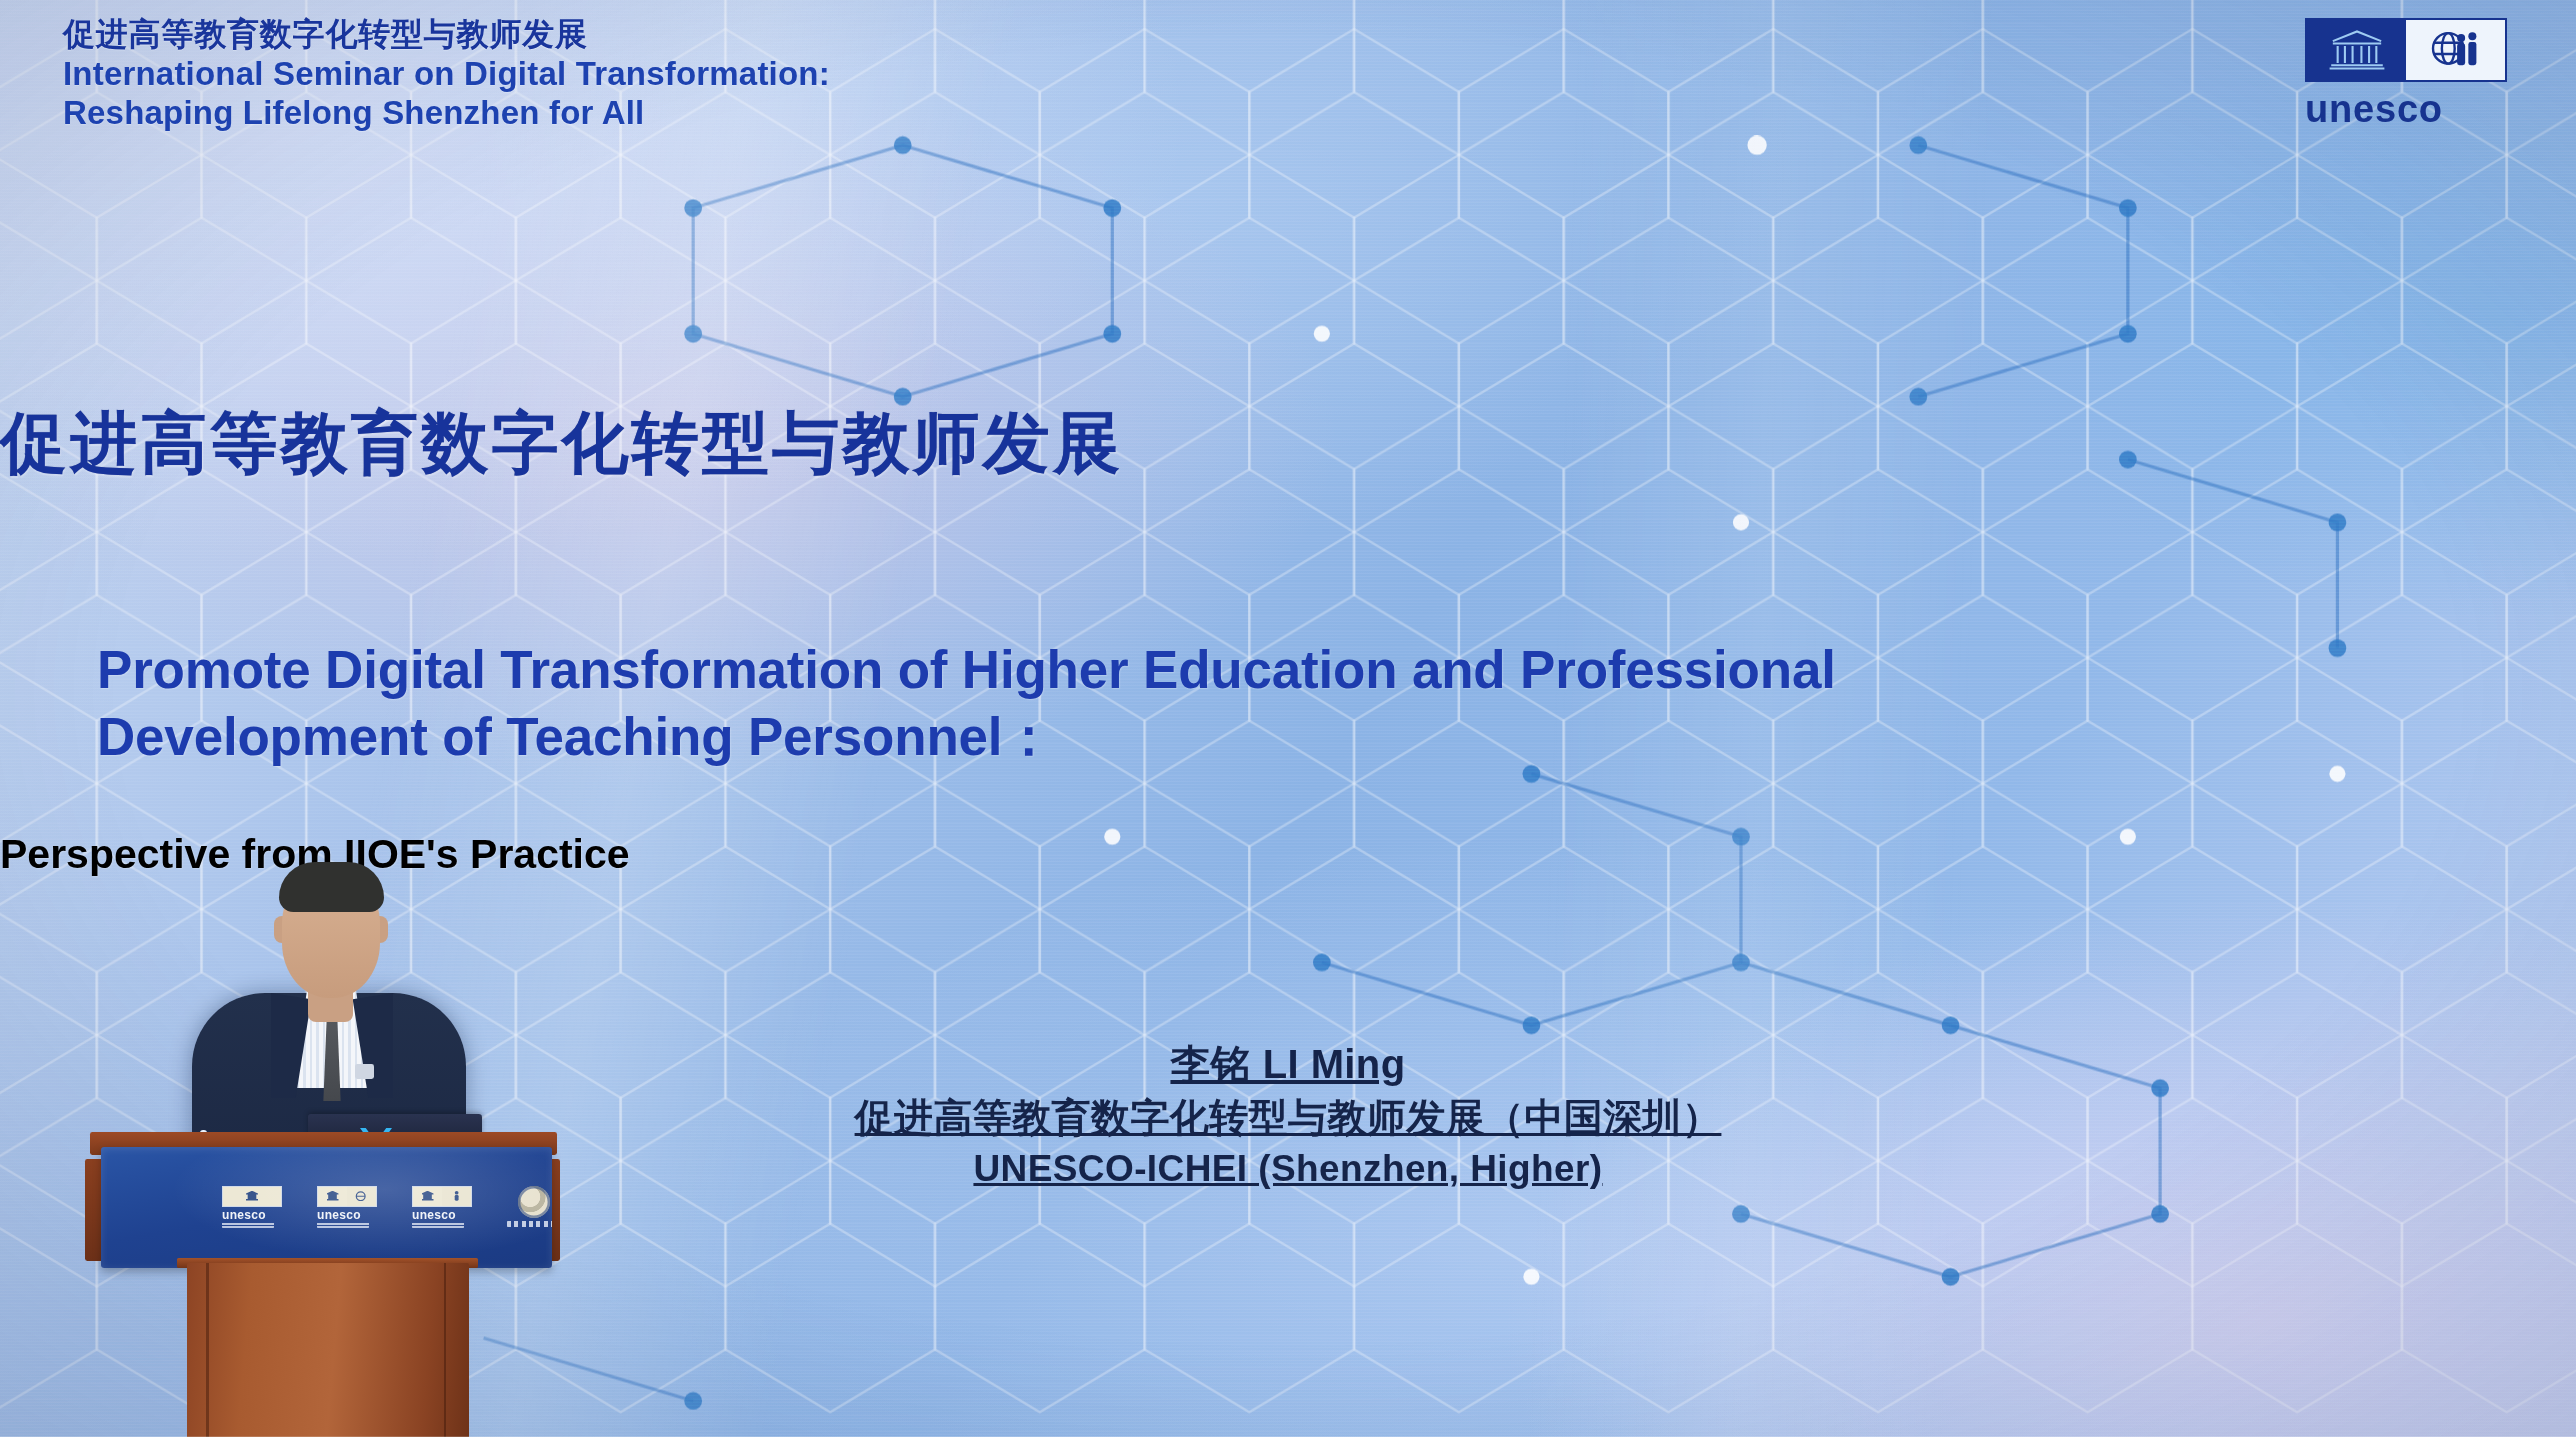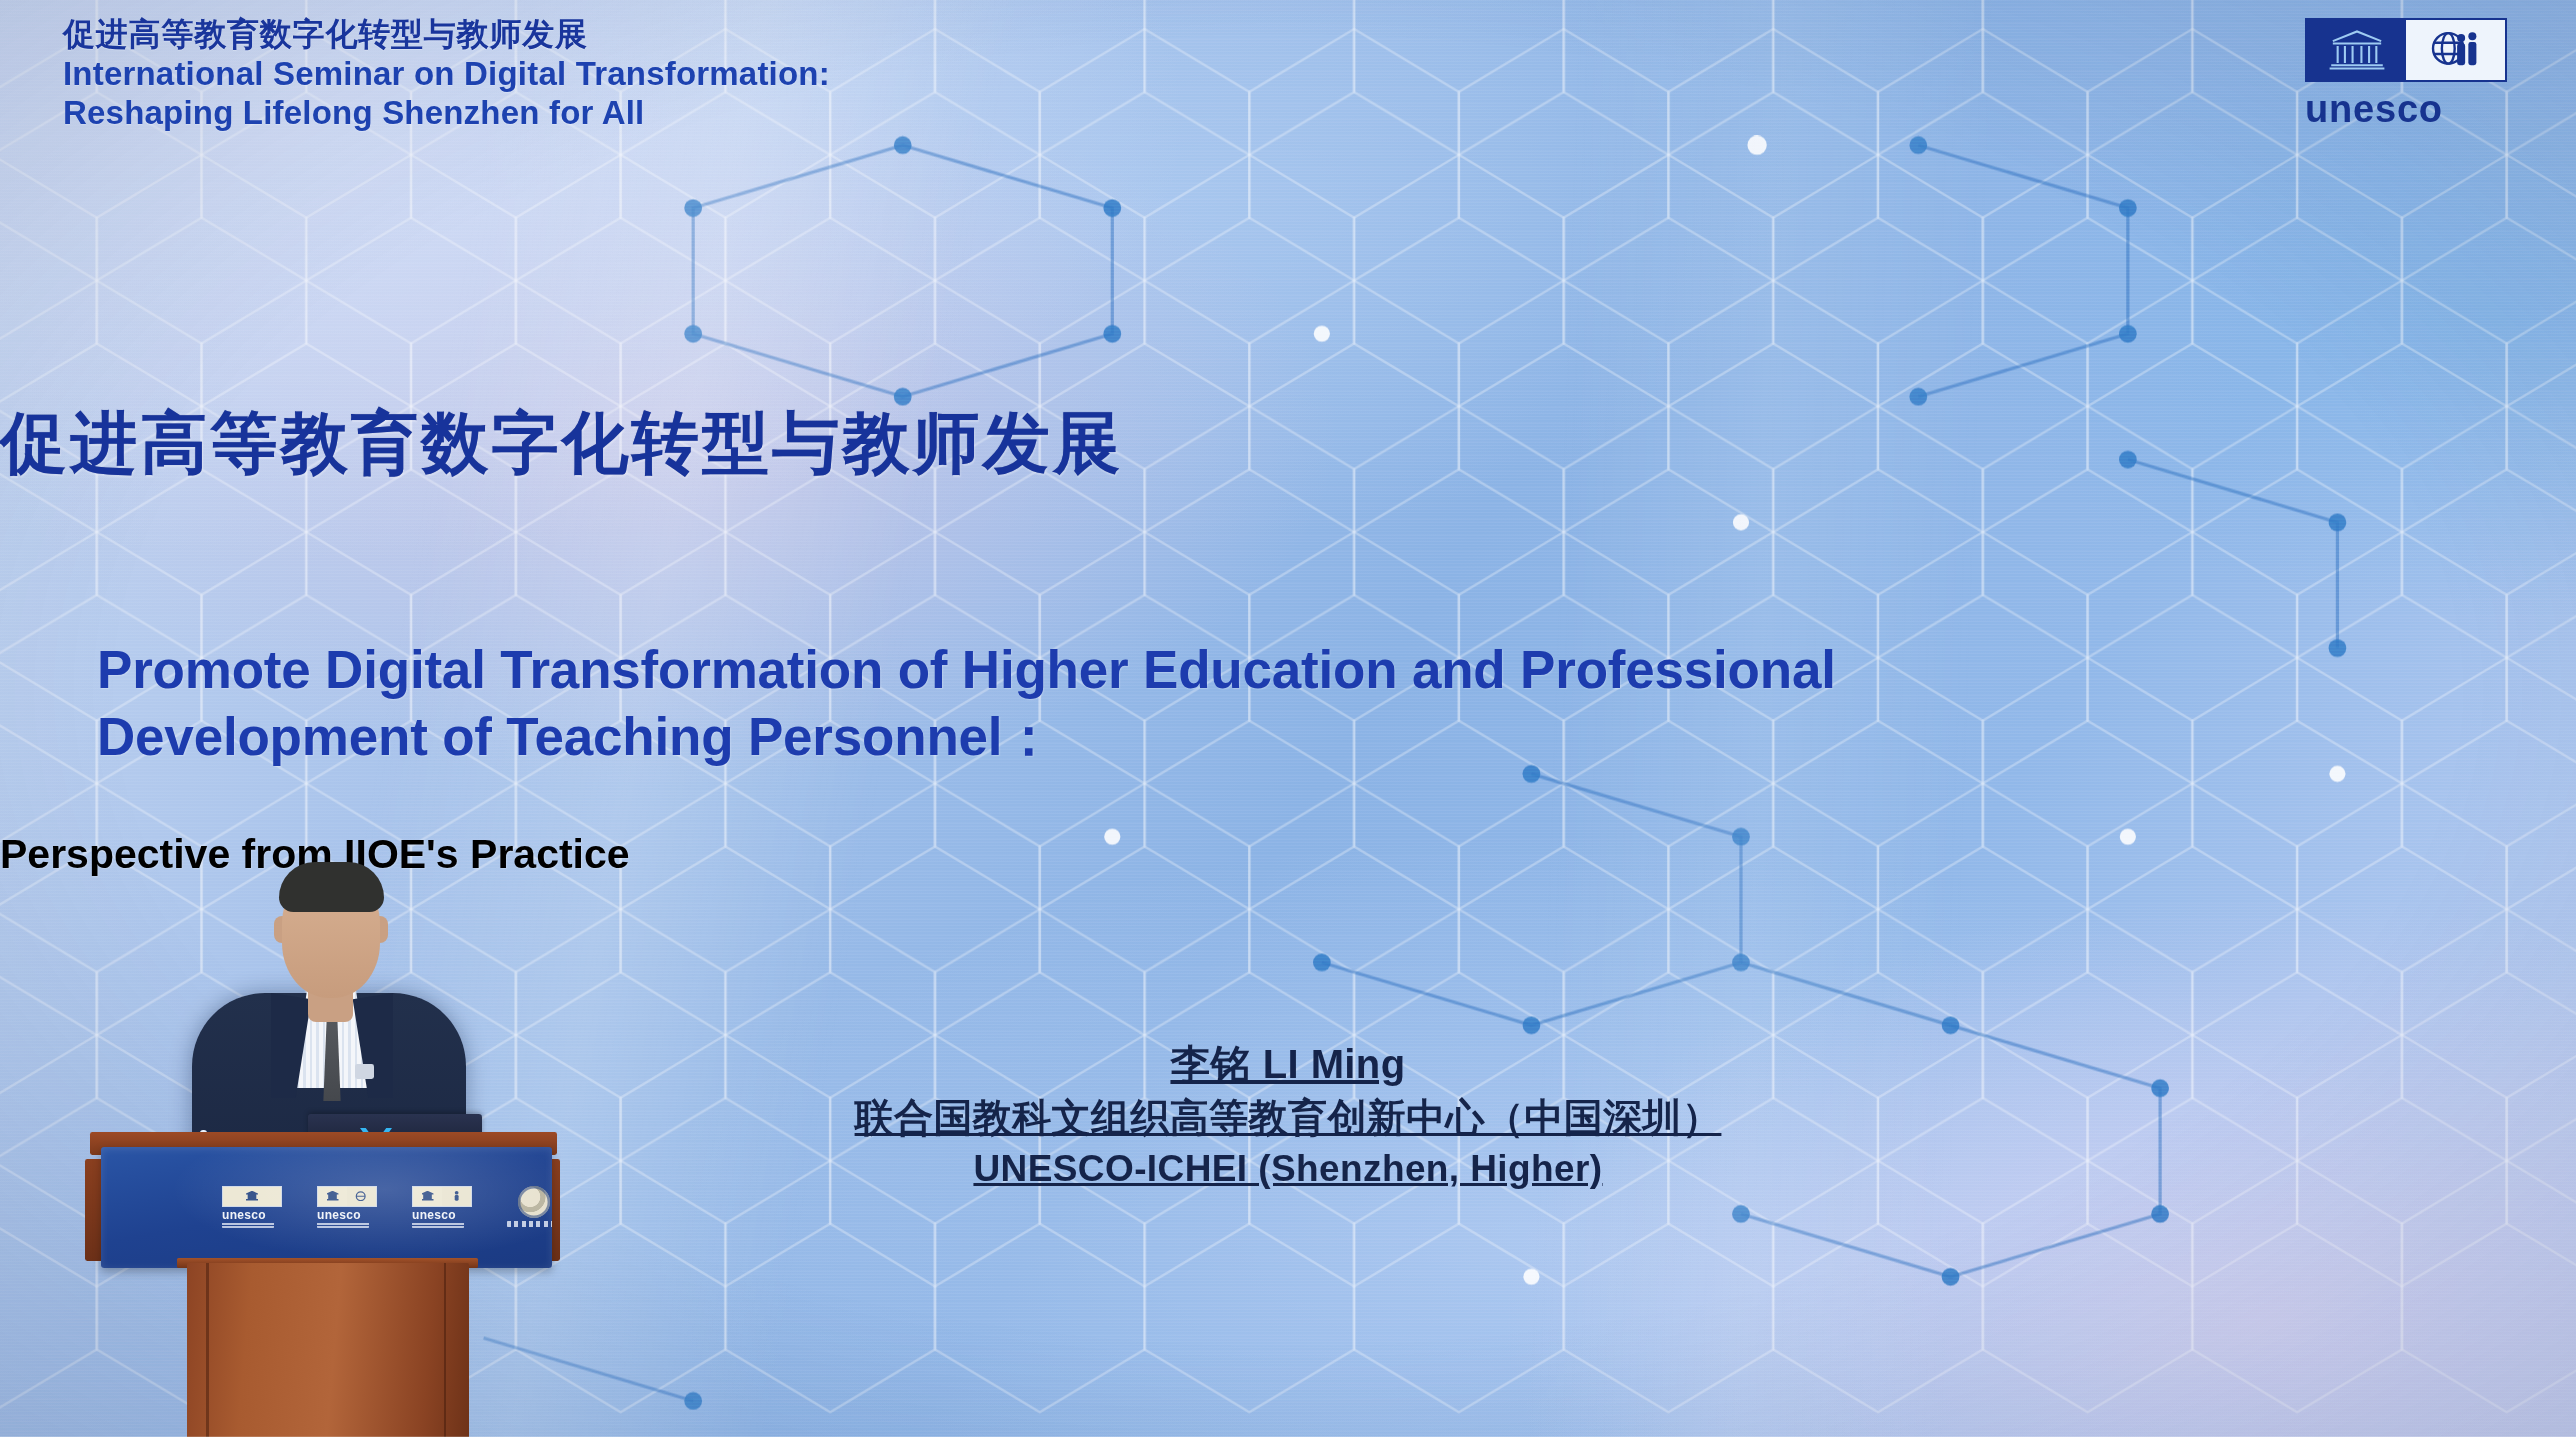--- a/index.html
+++ b/index.html
@@ -420,21 +420,21 @@
 
   <div class="t-zh1">促进高等教育数字化转型与教师发展</div>
   <div class="t-en1">
     <div>Promote Digital Transformation of Higher Education and Professional</div>
     <div>Development of Teaching Personnel：</div>
   </div>
   <div class="t-en2">Perspective from IIOE's Practice</div>
 
   <div class="who">
     <div class="l1">李铭 LI Ming</div>
-    <div class="l2">联合国教科文组织高等教育创新中心（中国深圳）</div>
+    <div class="l2">促进高等教育数字化转型与教师发展（中国深圳）</div>
     <div class="l3">UNESCO-ICHEI (Shenzhen, Higher)</div>
   </div>
 
   <div class="person">
     <div class="p-torso"></div>
     <div class="p-shirt"></div>
     <div class="p-tie"></div>
     <div class="p-lapel-l"></div>
     <div class="p-lapel-r"></div>
     <div class="p-badge"></div>

